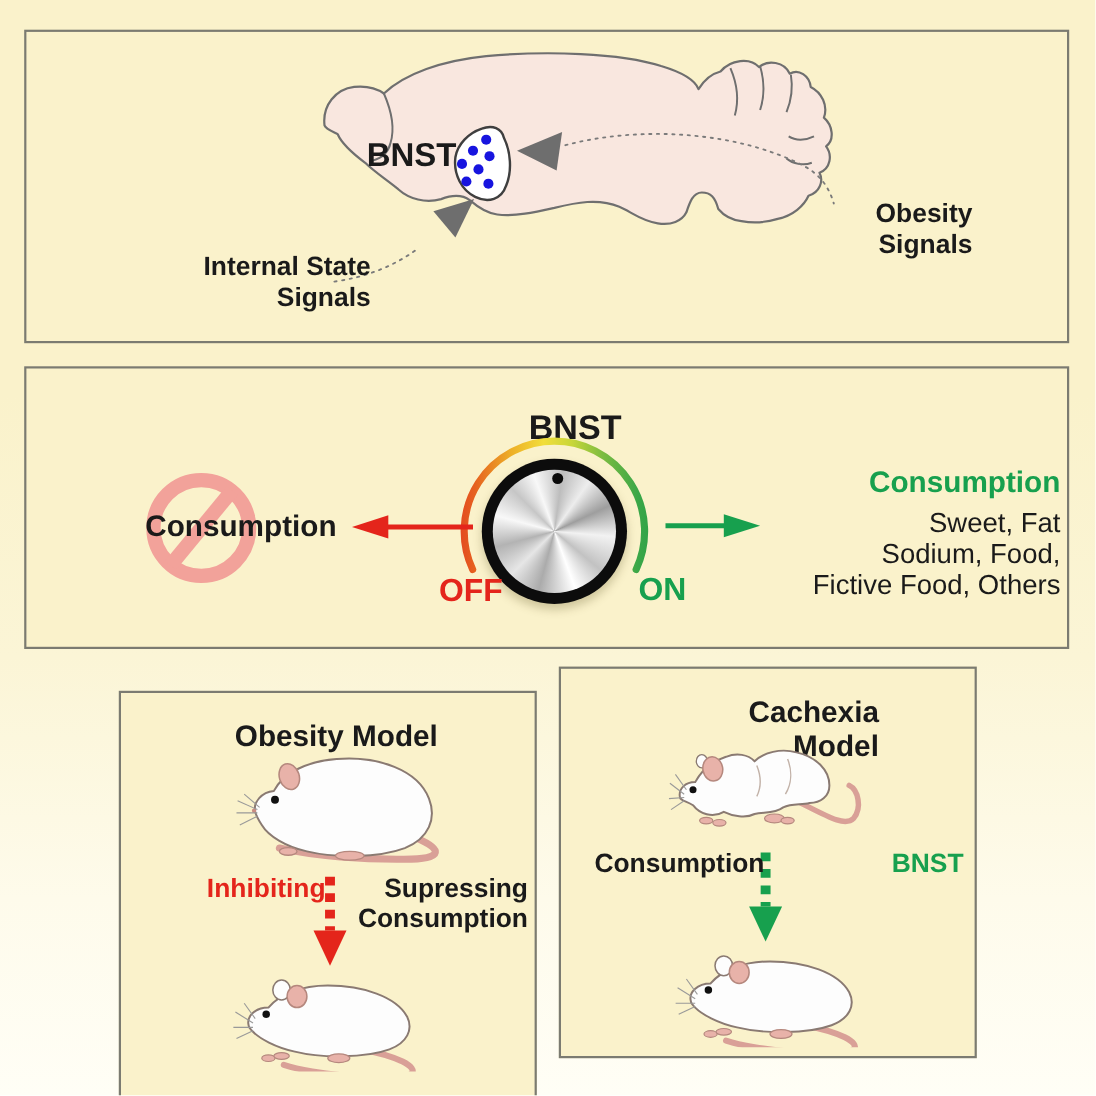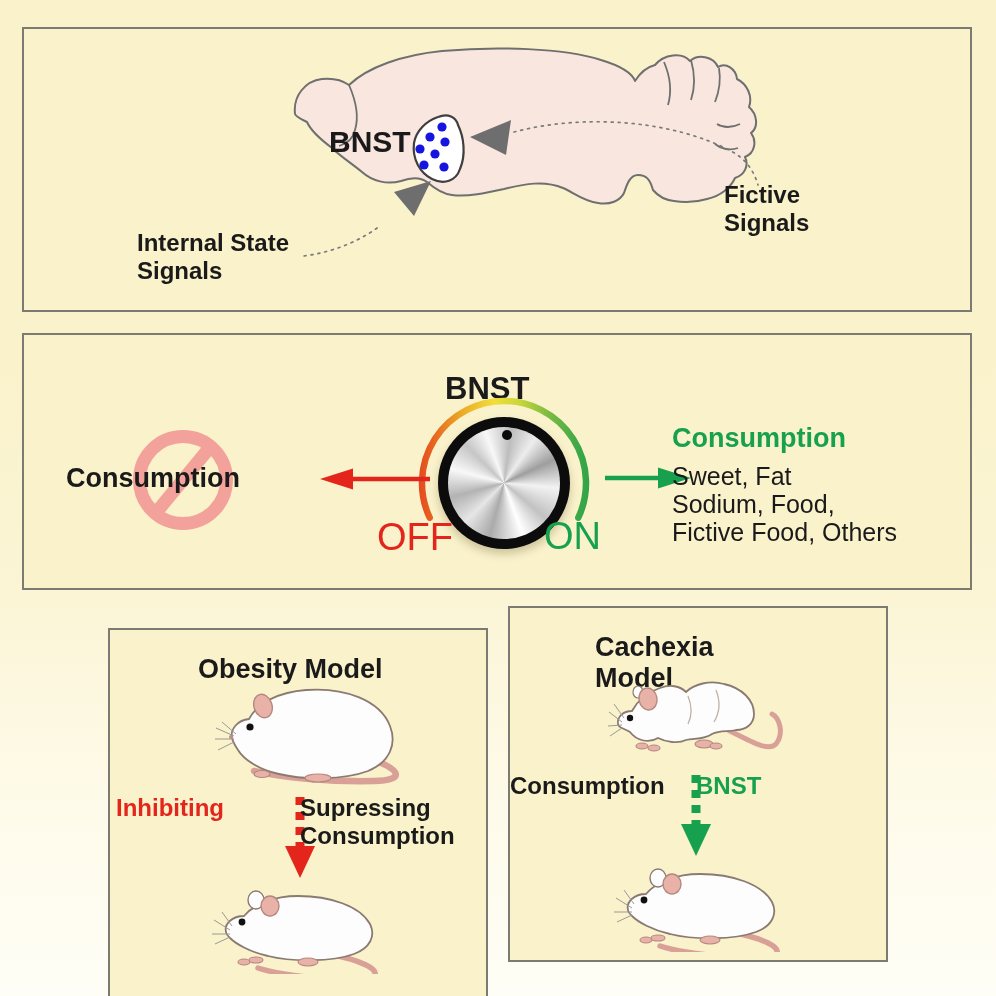--- a/index.html
+++ b/index.html
@@ -8,27 +8,27 @@
     background:linear-gradient(180deg,#FAF2CB 0%,#FAF2CB 36%,#FBF5D6 60%,#FEFBEB 82%,#FFFEF6 100%);
     font-family:"Liberation Sans","DejaVu Sans",sans-serif;
     color:var(--ink,#1a1a1a);
   }
   .panel{position:absolute;border:2px solid #7B7B71;background:#FAF2CB;box-sizing:border-box;}
   .panel-top{left:22px;top:27px;width:950px;height:285px;}
   .panel-mid{left:22px;top:333px;width:950px;height:257px;}
   .panel-obesity{left:108px;top:596px;width:380px;height:407px;margin-top:32px;}
   .panel-cachexia{left:508px;top:606px;width:380px;height:356px;padding-left:44px;}
   .abs{position:absolute;}
-  .ctr{text-align:left;}
+  .ctr{text-align:right;}
   .red{color:var(--red,#E4251B);}
   .green{color:var(--green,#17A04E);}
   .lbl-30{font-size:30px;line-height:34px;font-weight:bold;}
   .lbl-24{font-size:24px;line-height:28px;font-weight:bold;}
   .lbl-27{font-size:27px;line-height:31px;font-weight:bold;}
-  .lbl-29{font-size:38px;line-height:33px;font-weight:normal;}
+  .lbl-29{font-size:29px;line-height:33px;font-weight:bold;}
   .lbl-31{font-size:31px;line-height:35px;font-weight:bold;}
   .list-23{font-size:25px;line-height:28px;font-weight:normal;}
   .knob{position:absolute;left:414px;top:82px;width:132px;height:132px;border-radius:50%;
     background:#0c0c0c;box-shadow:0 5px 9px rgba(90,80,30,.28);}
   .knob-face{position:absolute;inset:10px;border-radius:50%;
     background:conic-gradient(from -20deg,
       #f8f8f8,#bdbdbd 28deg,#ededed 55deg,#9e9e9e 85deg,#f2f2f2 115deg,#c2c2c2 150deg,
       #ffffff 180deg,#ababab 215deg,#e6e6e6 245deg,#b3b3b3 275deg,#f8f8f8 305deg,
       #c6c6c6 335deg,#f8f8f8 360deg);}
   .knob-dot{position:absolute;left:64px;top:13px;width:10px;height:10px;border-radius:50%;background:#0a0a0a;}
@@ -138,21 +138,21 @@
       </g>
 
       <path d="M 490 103 C 562 84 650 92 707 122 C 722 130 730 142 734 156" fill="none" stroke="#7A7A7A" stroke-width="1.7" stroke-dasharray="2 5" stroke-linecap="round"></path>
       <polygon points="446,108 487,91 482,126" fill="#6E6E6E"></polygon>
 
       <path d="M 280 227 C 309 223 334 213 356 197" fill="none" stroke="#7A7A7A" stroke-width="1.7" stroke-dasharray="2 5" stroke-linecap="round"></path>
       <polygon points="407,152 390,187 370,163" fill="#6E6E6E"></polygon>
     </svg>
     <div class="abs lbl-30 ctr" style="left:305px;top:96px;width:86px">BNST</div>
     <div class="abs lbl-24 ctr" style="left:700px;top:152px;width:160px">
-      <div>Fictive</div>
+      <div>Obesity</div>
       <div>Signals</div>
     </div>
     <div class="abs lbl-24 ctr" style="left:113px;top:200px;width:200px">
       <div>Internal State</div>
       <div>Signals</div>
     </div>
   </div>
 
   <div class="panel panel-mid">
     <div class="abs lbl-31 ctr" style="left:421px;top:36px;width:120px">BNST</div>

